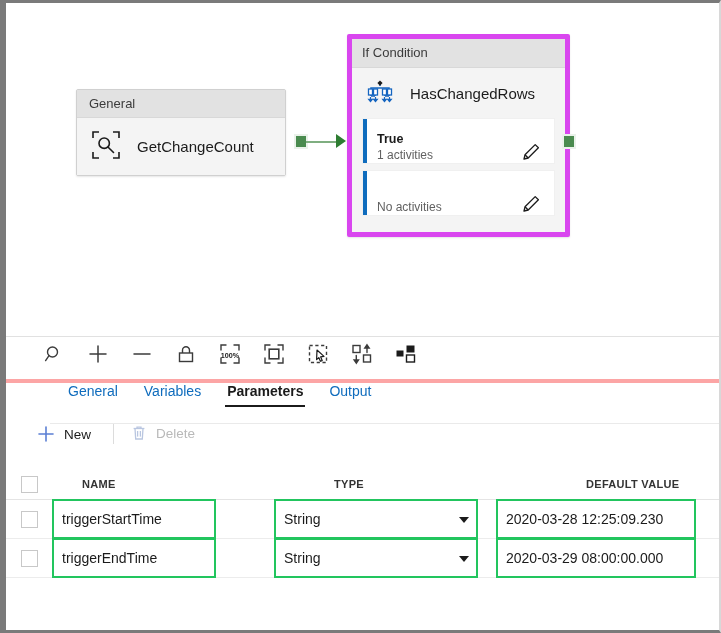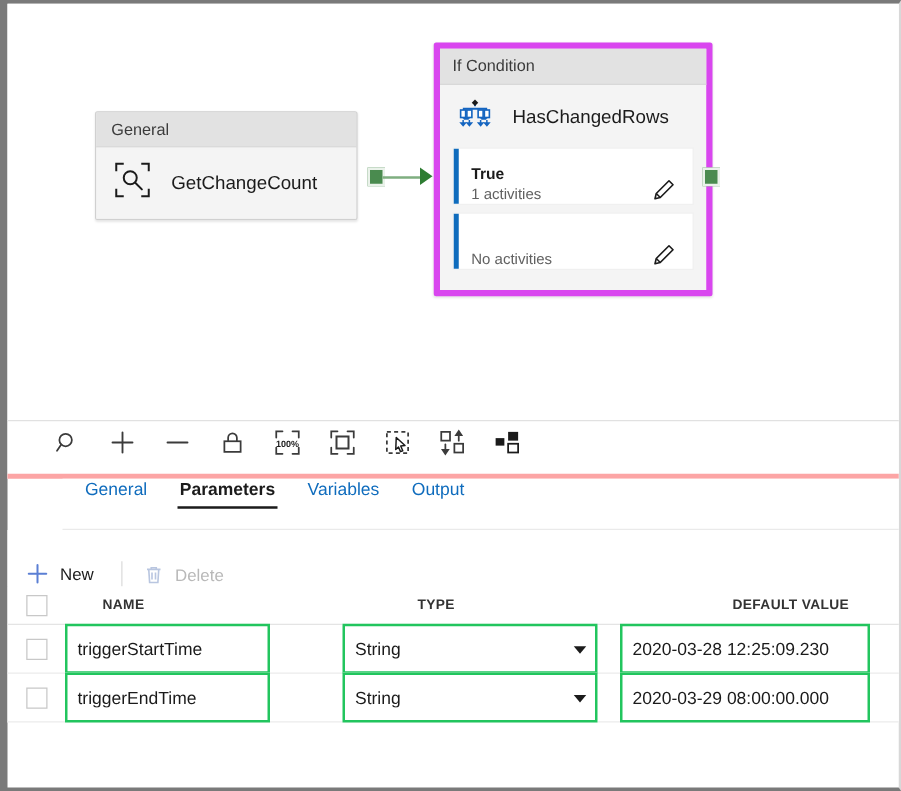--- a/index.html
+++ b/index.html
@@ -203,22 +203,22 @@
     position: absolute;
     left: 8px; right: 8px; bottom: 0;
     height: 2px;
     background: #1b1b1b;
   }
 
   
   .cmdbar {
     height: 45px;
     display: flex;
-    align-items: flex-end;
-    padding-left: 14px;
+    align-items: flex-start;
+    padding-left: 30px;
     background: #ffffff;
   }
   .cmd {
     display: flex;
     align-items: center;
     font-size: 13.5px;
     color: #1b1b1b;
     cursor: pointer;
     padding-right: 6px;
   }
@@ -468,22 +468,22 @@
       <svg width="24" height="24" viewBox="0 0 24 24">
         <rect x="2.5" y="8.5" width="7" height="6" fill="#1b1b1b"></rect>
         <rect x="12.5" y="3.5" width="8" height="7" fill="#1b1b1b"></rect>
         <rect x="12.5" y="13" width="8" height="7" fill="none" stroke="#1b1b1b" stroke-width="1.4"></rect>
       </svg>
     </div>
   </div>
 
   <div class="tabs">
     <div class="tab">General</div>
+    <div class="tab">Variables</div>
     <div class="tab active">Parameters</div>
-    <div class="tab">Variables</div>
     <div class="tab">Output</div>
   </div>
 
   <div class="cmdbar">
     <div class="cmd">
       <span class="cmd-ico">
         <svg width="20" height="20" viewBox="0 0 20 20">
           <g stroke="#5b7fd4" stroke-width="1.6" stroke-linecap="round">
             <path d="M10 3 V17"></path>
               <path d="M3 10 H17"></path>

